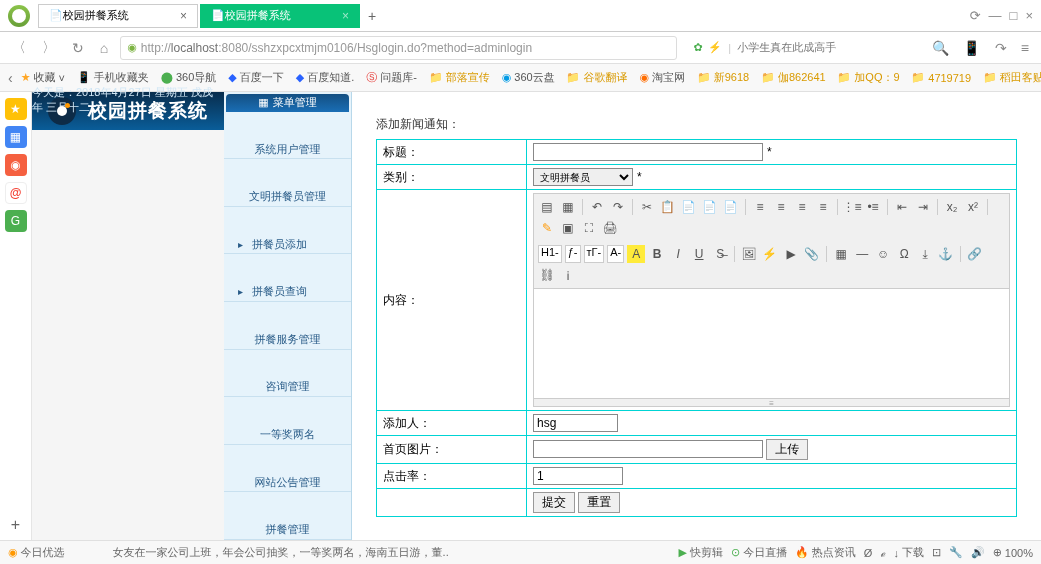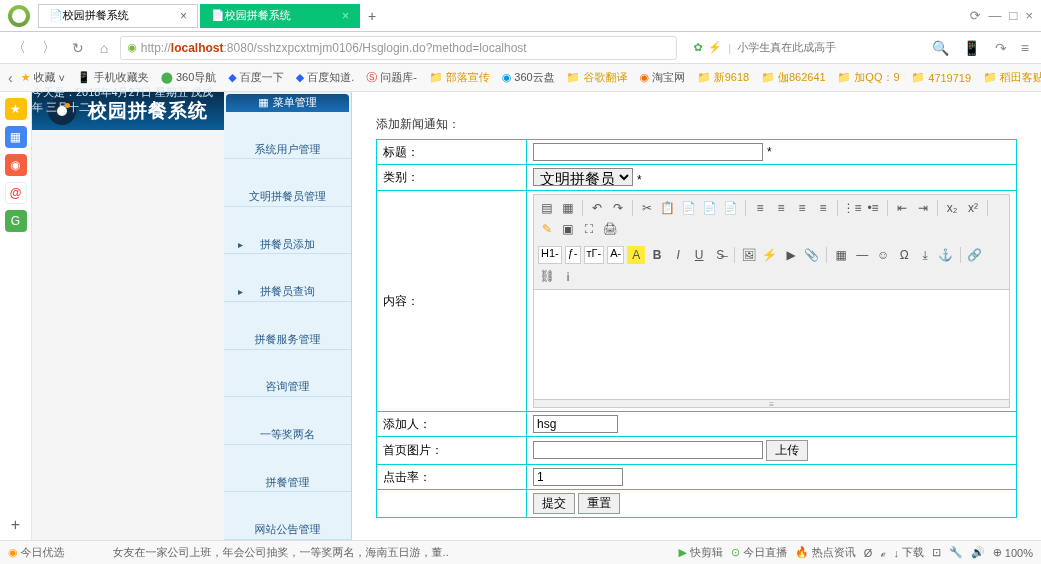--- a/index.html
+++ b/index.html
@@ -13,21 +13,21 @@
     .tab-close { margin-left: auto; font-size: 12px; opacity: 0.6; }
     .new-tab { width: 20px; text-align: center; font-size: 14px; color: #666; }
     .window-controls { margin-left: auto; display: flex; gap: 8px; color: #888; }
     .window-controls span { font-size: 13px; }
     
     .nav-bar { height: 32px; background: #fff; border-bottom: 1px solid #e0e0e0; display: flex; align-items: center; padding: 0 8px; gap: 8px; }
     .nav-icon { font-size: 14px; color: #888; padding: 2px 4px; }
     .addr-bar { flex: 1; display: flex; align-items: center; padding: 2px 6px; border: 1px solid #dcdcdc; border-radius: 3px; height: 24px; }
     .addr-bar .lock { color: #7cb342; font-size: 11px; margin-right: 4px; }
     .url-text { font-size: 12px; color: #999; }
-    .url-text .host { color: #c2410c; font-weight: bold; }
+    .url-text .host { color: #737373; }
     .nav-right { display: flex; align-items: center; gap: 6px; margin-left: 8px; font-size: 11px; color: #777; }
     .nav-sep { color: #ccc; }
     
     .bookmark-bar { height: 28px; background: #f8f8f8; border-bottom: 1px solid #e0e0e0; display: flex; align-items: center; padding: 0 8px; gap: 4px; font-size: 11px; }
     .bm-plus { width: 14px; text-align: center; color: #777; font-size: 14px; }
     .bm-item { display: flex; align-items: center; gap: 3px; padding: 2px 4px; color: #555; white-space: nowrap; }
     .bm-item .star { color: #ffa726; }
     .bm-folder { color: #ffa726; }
     .bm-yellow { color: #d99a00; }
     
@@ -51,32 +51,32 @@
     .logo-dot::after { content:''; position: absolute; right: -3px; top: -3px; width: 5px; height: 5px; background: #ff9800; border-radius: 50%; }
     .app-title { color: #fff; font-size: 19px; font-weight: bold; letter-spacing: 1px; }
     .sub-header { position: absolute; right: 6px; bottom: 2px; font-size: 11px; color: #d6eefc; display: flex; gap: 16px; }
     
     .blue-strip { height: 14px; background: linear-gradient(#2e9fd8, #1271b5); }
     
     .app-body { flex: 1; display: flex; background: #fff; overflow: hidden; }
     .sidebar { width: 128px; background: #e6f3fb; border-right: 1px solid #b8d8ea; display: flex; flex-direction: column; }
     .sidebar-tab { height: 20px; background: linear-gradient(#134f82, #1a6eb5); color: #fff; display: flex; align-items: center; justify-content: center; font-size: 11px; gap: 4px; border-radius: 4px 4px 0 0; margin: 2px 2px 0; }
     .sidebar-item { height: 22px; display: flex; align-items: center; justify-content: center; font-size: 11px; color: #2a5c88; border-bottom: 1px solid #c8e0ef; cursor: pointer; margin-top: 28px; }
-    .sidebar-item.with-icon { justify-content: flex-start; padding-left: 36px; position: relative; }
+    .sidebar-item.with-icon { justify-content: flex-start; padding-left: 28px; position: relative; }
     .sidebar-item.with-icon::before { content: '▸'; position: absolute; left: 14px; color: #2a5c88; font-size: 10px; }
     .sidebar-spacer { flex: 1; }
     
     .main-panel { flex: 1; overflow: auto; padding: 24px; }
     .panel-title { font-size: 12px; color: #333; margin-bottom: 6px; }
     
     .form-table { width: 100%; border-collapse: collapse; font-size: 12px; }
     .form-table td { border: 1px solid #00d4d4; padding: 3px 6px; vertical-align: middle; }
     .form-table .label-cell { width: 150px; background: #fff; }
     .form-table input[type="text"] { border: 1px solid #888; padding: 1px 3px; font-size: 12px; height: 18px; }
-    .form-table select { border: 1px solid #888; font-size: 15px; height: 18px; padding: 0 2px; }
+    .form-table select { border: 1px solid #888; font-size: 10px; height: 18px; padding: 0 2px; }
     .req { color: #000; margin-left: 4px; }
     
     .editor-toolbar { background: #f0f0f0; border: 1px solid #ccc; padding: 4px; font-size: 11px; display: flex; flex-wrap: wrap; gap: 3px; align-items: center; }
     .tb-btn { width: 18px; height: 18px; border: 1px solid transparent; display: inline-flex; align-items: center; justify-content: center; font-size: 12px; color: #555; }
     .tb-sep { width: 1px; height: 16px; background: #ccc; margin: 0 2px; }
     .tb-select { font-size: 11px; border: 1px solid #ccc; height: 18px; padding: 0 2px; background: #fff; }
     .editor-area { width: 100%; height: 110px; border: 1px solid #ccc; border-top: none; background: #fff; }
     .editor-resize { height: 8px; background: #f0f0f0; border: 1px solid #ccc; border-top: none; text-align: center; font-size: 8px; color: #999; }
     
     .form-btn { border: 1px solid #999; background: #f0f0f0; padding: 1px 8px; font-size: 12px; cursor: pointer; }
@@ -113,21 +113,21 @@
 </div>
 
 <div class="nav-bar">
   <span class="nav-icon">〈</span>
   <span class="nav-icon">〉</span>
   <span class="nav-icon">↻</span>
   <span class="nav-icon">⌂</span>
   <div class="addr-bar">
     <span class="lock">◉</span>
     <span class="url-text">
-      <span>http://</span><span class="host">localhost</span><span>:8080/sshzxpcxtmjm0106/Hsglogin.do?method=localhost</span>
+      <span>http://</span><span class="host">localhost</span><span>:8080/sshzxpcxtmjm0106/Hsglogin.do?method=adminlogin</span>
     </span>
   </div>
   <div class="nav-right">
     <span style="color:#4caf50">✿</span>
     <span style="color:#ff9800">⚡</span>
     <span class="nav-sep">|</span>
     <span>小学生真在此成高手</span>
     <span style="width:80px"></span>
     <span class="nav-icon">🔍</span>
     <span class="nav-icon">📱</span>
@@ -224,22 +224,22 @@
           <span>菜单管理</span>
         </div>
         <div class="sidebar-item">系统用户管理</div>
         <div class="sidebar-item">文明拼餐员管理</div>
         <div class="sidebar-item with-icon">拼餐员添加</div>
         <div class="sidebar-item with-icon">拼餐员查询</div>
         <div class="sidebar-spacer"></div>
         <div class="sidebar-item">拼餐服务管理</div>
         <div class="sidebar-item">咨询管理</div>
         <div class="sidebar-item">一等奖两名</div>
+        <div class="sidebar-item">网站公告管理</div>
         <div class="sidebar-item">拼餐管理</div>
-        <div class="sidebar-item">网站公告管理</div>
       </div>
 
       <div class="main-panel">
         <div class="panel-title">添加新闻通知：</div>
         <table class="form-table">
           <tbody>
               <tr>
             <td class="label-cell">标题：</td>
             <td><input type="text" style="width: 230px;"><span class="req">*</span></td>
           </tr>

